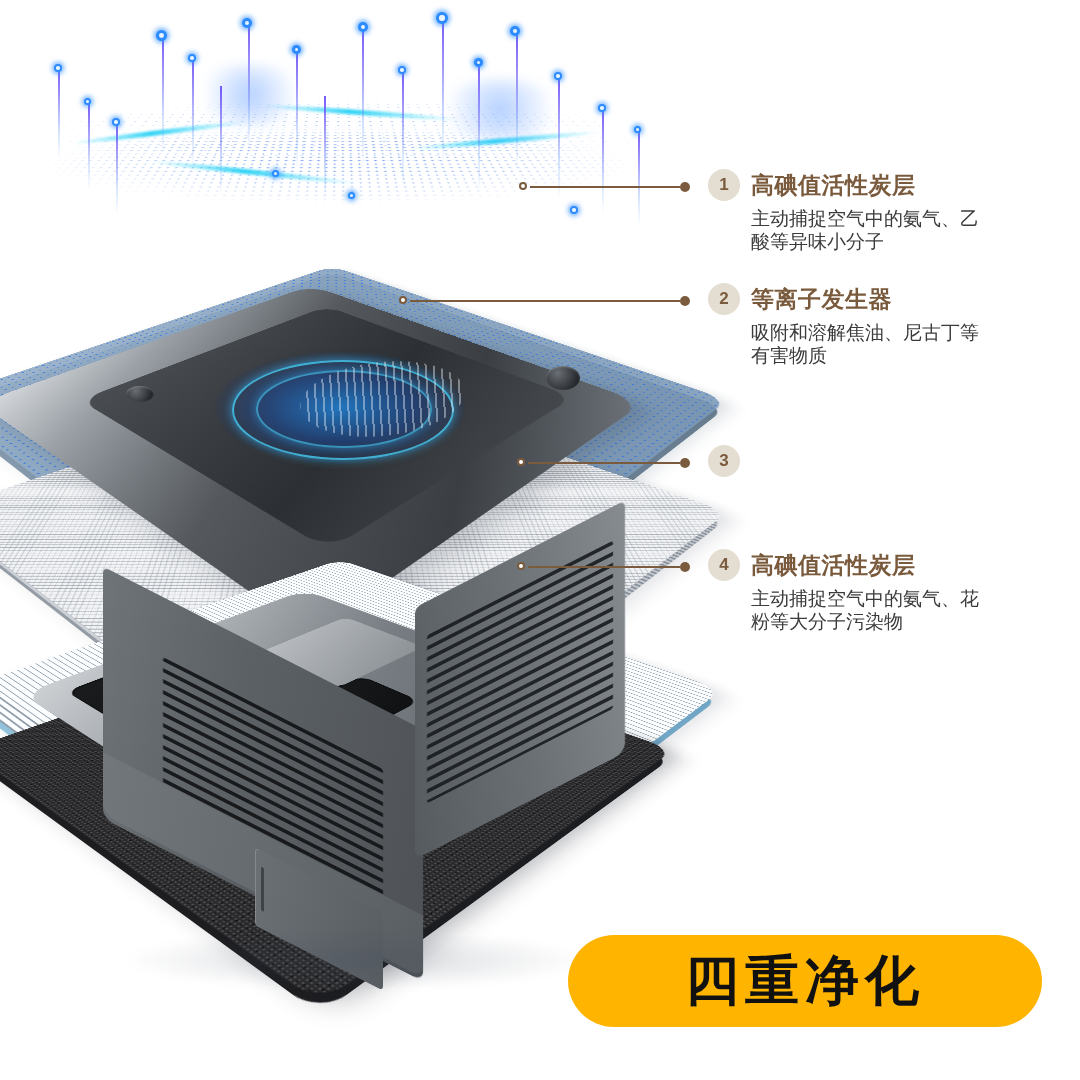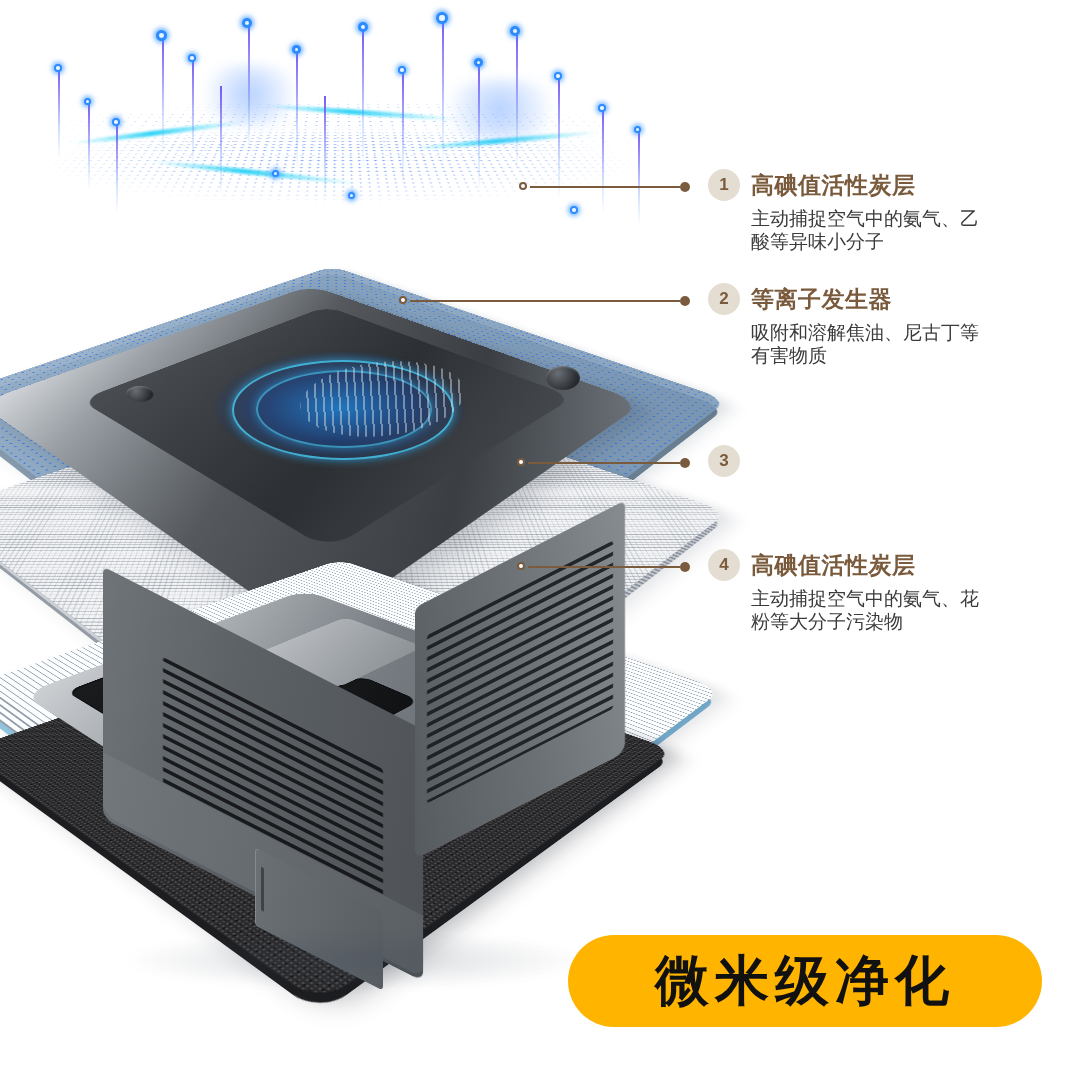--- a/index.html
+++ b/index.html
@@ -464,16 +464,16 @@
 
   <div class="callout" style="left:708px; top:549px;">
     <div class="callout-head">
       <div class="num-badge">4</div>
       <div class="callout-title">高碘值活性炭层</div>
     </div>
     <div class="callout-desc">主动捕捉空气中的氨气、花粉等大分子污染物</div>
   </div>
 
   <div id="badge">
-    <span>微米级净化</span>
+    <span>四重净化</span>
   </div>
 
 </div>
 
 </body></html>

